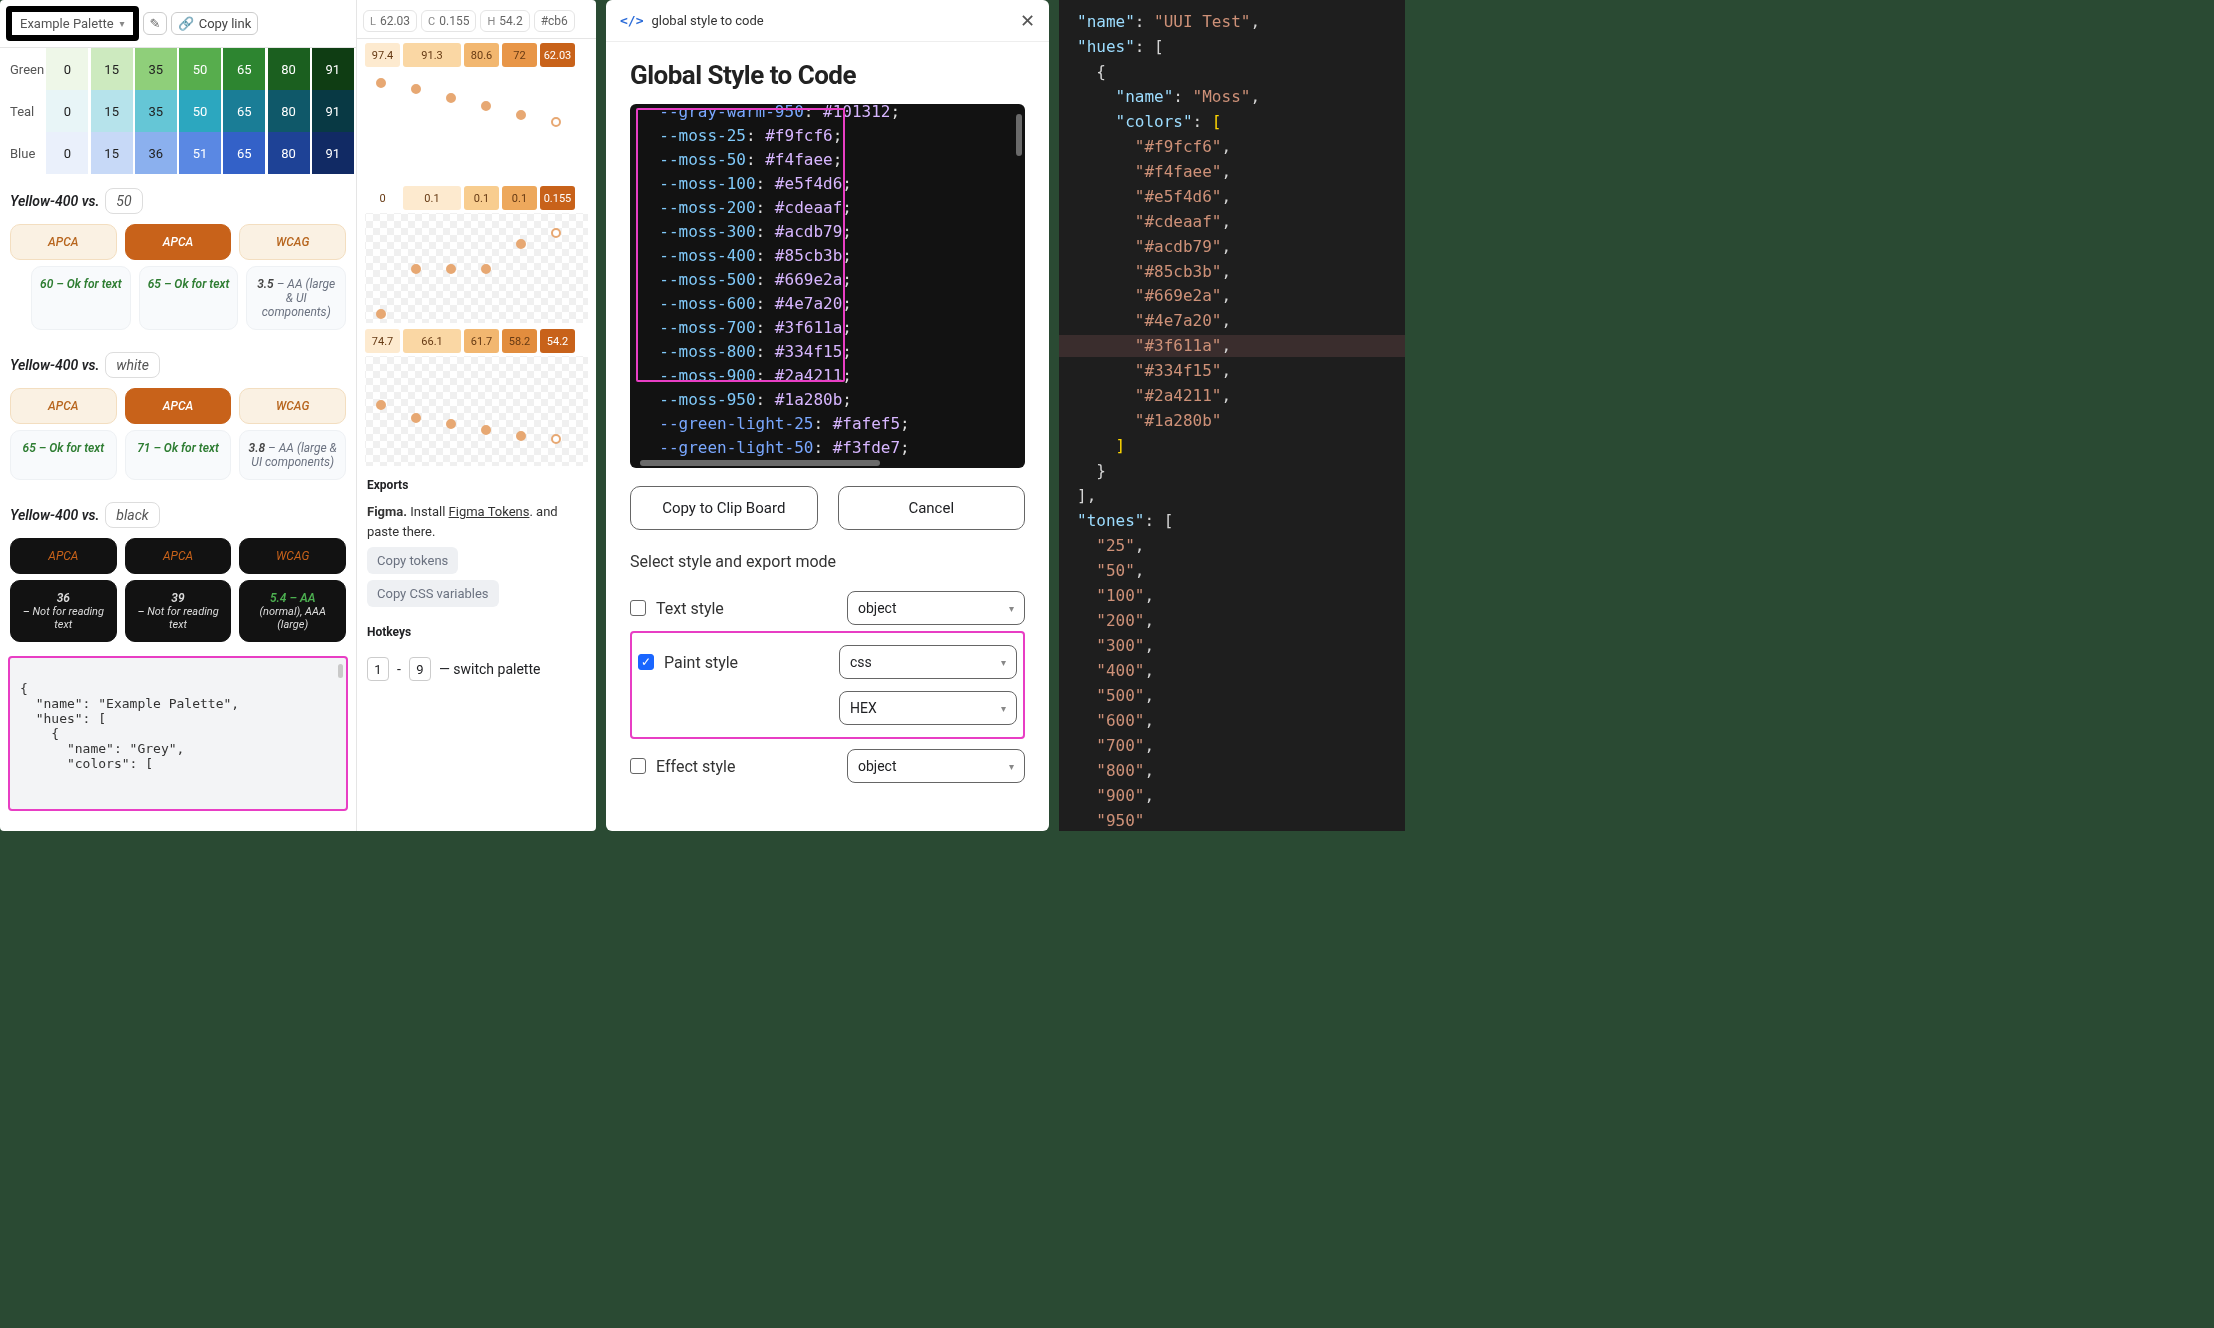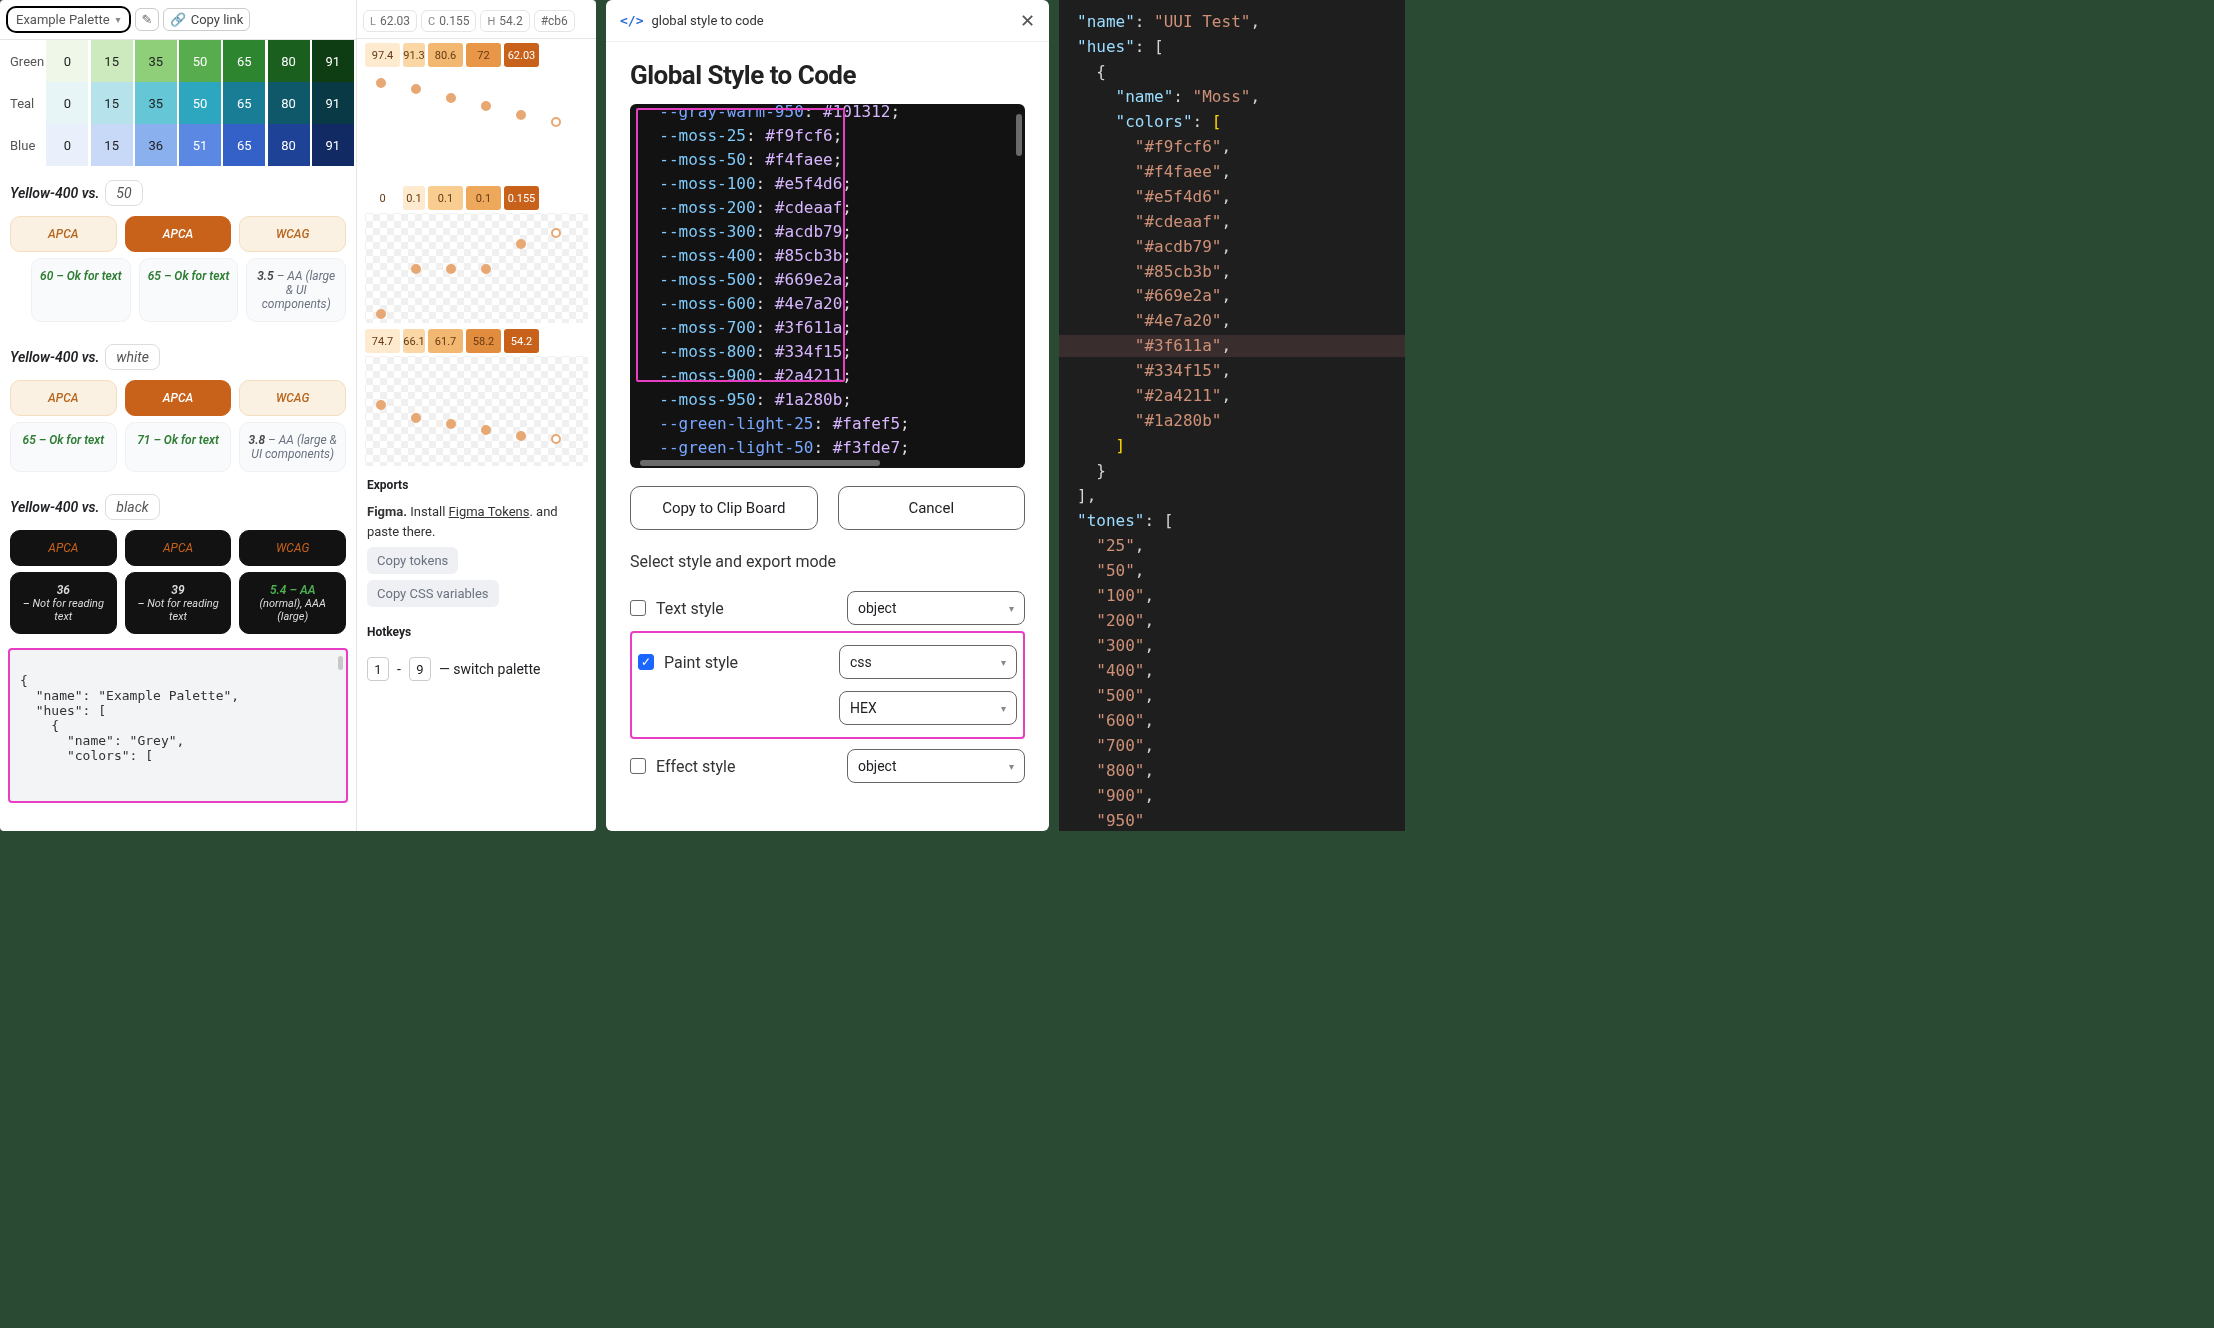--- a/index.html
+++ b/index.html
@@ -2,21 +2,21 @@
 <html><head>
 <meta charset="utf-8">
 <style>
 * { box-sizing: border-box; margin: 0; padding: 0; }
 body { font-family: -apple-system, BlinkMacSystemFont, "Segoe UI", Roboto, Helvetica, Arial, sans-serif; font-size: 13px; background: #2a4a33; width: 1405px; height: 831px; overflow: hidden; color: #202124; }
 .stage { display: flex; width: 100%; height: 100%; gap: 10px; padding: 0; }
 .left-pane { width: 596px; background: #fff; display: flex; overflow: hidden; border-radius: 4px; }
 .left-a { width: 357px; border-right: 1px solid #e5e5e5; display: flex; flex-direction: column; overflow: hidden; }
 .left-b { flex: 1; display: flex; flex-direction: column; overflow: hidden; padding: 4px 0 0 0; }
 .toolbar { display: flex; align-items: center; gap: 4px; padding: 6px 6px; border-bottom: 1px solid #e5e5e5; font-size: 13px; }
-.palette-select { display: inline-flex; align-items: center; gap: 6px; border: 2px solid #000000; border-radius: 10px; padding: 4px 8px; color: #555; background: #fff; }
+.palette-select { display: inline-flex; align-items: center; gap: 6px; border: 6px solid #000000; border-radius: 4px; padding: 4px 8px; color: #555; background: #fff; }
 .chev { font-size: 10px; color: #888; }
 .icon-btn { border: 1px solid #ccc; border-radius: 6px; padding: 3px 6px; background: #fff; color: #666; display: inline-flex; align-items: center; gap: 4px; }
 .icon-btn.linklike { color: #444; }
 .lch-bar { display: flex; align-items: center; gap: 4px; padding: 6px; border-bottom: 1px solid #e5e5e5; font-size: 12px; color: #666; overflow: hidden; }
 .lch-chip { border: 1px solid #e5e5e5; border-radius: 6px; padding: 3px 6px; display: inline-flex; gap: 4px; align-items: center; }
 .lch-chip .lbl { color: #888; font-size: 11px; }
 .tbl { width: 100%; border-spacing: 0; font-size: 13px; }
 .tbl td { text-align: center; padding: 0; }
 .tbl td.lbl { text-align: left; padding-left: 10px; color: #555; }
 .swatch { width: 42px; height: 42px; display: flex; align-items: center; justify-content: center; font-size: 13px; color: #fff; }
@@ -34,21 +34,21 @@
 .card.body .main.grey { color: #444; }
 .card.dark { background: #121212; color: #c8621a; border: 1px solid #121212; }
 .card.dark.body { background: #121212; color: #ddd; border: 1px solid #121212; }
 .card.dark.body .main { color: #ddd; font-weight: 600; }
 .card.dark.body .main.grn { color: #4caf50; }
 .json-box { margin: 6px 8px 8px 8px; border: 2px solid #e83ec4; border-radius: 4px; background: #f3f4f6; padding: 8px 10px; font-family: ui-monospace, SFMono-Regular, Menlo, Monaco, monospace; font-size: 13px; color: #333; white-space: pre; overflow: hidden; position: relative; }
 .json-box .scrollthumb { position: absolute; right: 3px; top: 6px; width: 5px; height: 14px; background: #c9c9c9; border-radius: 3px; }
 .chart-strip { display: flex; gap: 3px; padding: 4px 8px 0 8px; align-items: stretch; }
 .chart-cell { display: flex; align-items: center; justify-content: center; height: 24px; font-size: 11px; border-radius: 3px; color: #663a14; }
 .chart-cell.w0 { width: 35px; background:#fff; }
-.chart-cell.w1 { width: 22px; }
+.chart-cell.w1 { width: 58px; }
 .chart-cell.w2 { width: 35px; }
 .chart-cell.w3 { width: 35px; }
 .chart-cell.w4 { width: 35px; }
 .chart-canvas { height: 110px; margin: 3px 8px 2px 8px; position: relative; border: 1px solid transparent; }
 .dot { position:absolute; width:10px; height:10px; background:#e7a873; border:2px solid #e7a873; border-radius:50%; }
 .dot.ring { background:#fff; }
 .chart-canvas.check { background-image: linear-gradient(45deg,#f0f0f0 25%,transparent 25%),linear-gradient(-45deg,#f0f0f0 25%,transparent 25%),linear-gradient(45deg,transparent 75%,#f0f0f0 75%),linear-gradient(-45deg,transparent 75%,#f0f0f0 75%); background-size: 14px 14px; background-position: 0 0, 0 7px, 7px -7px, -7px 0; }
 .exports { padding: 10px 10px; }
 .exports h3 { font-size: 12px; font-weight: 700; margin-bottom: 10px; }
 .exports p { font-size: 13px; color: #333; line-height: 1.5; }

